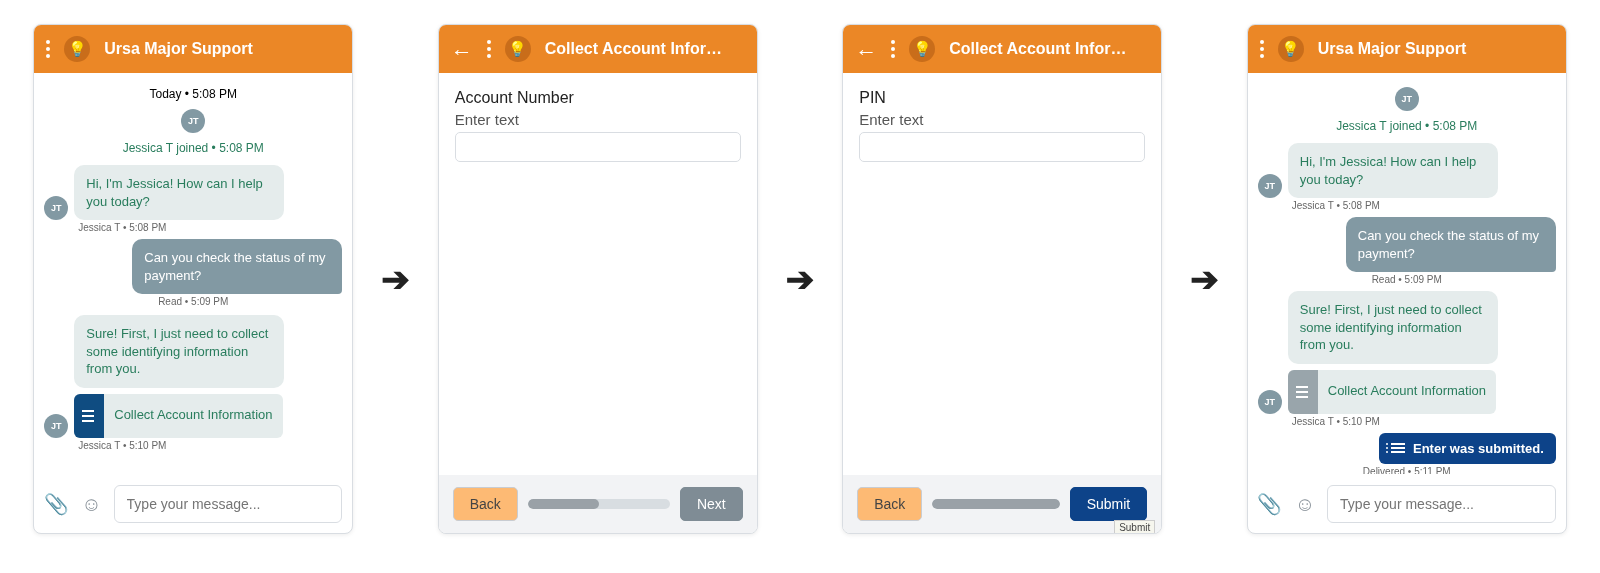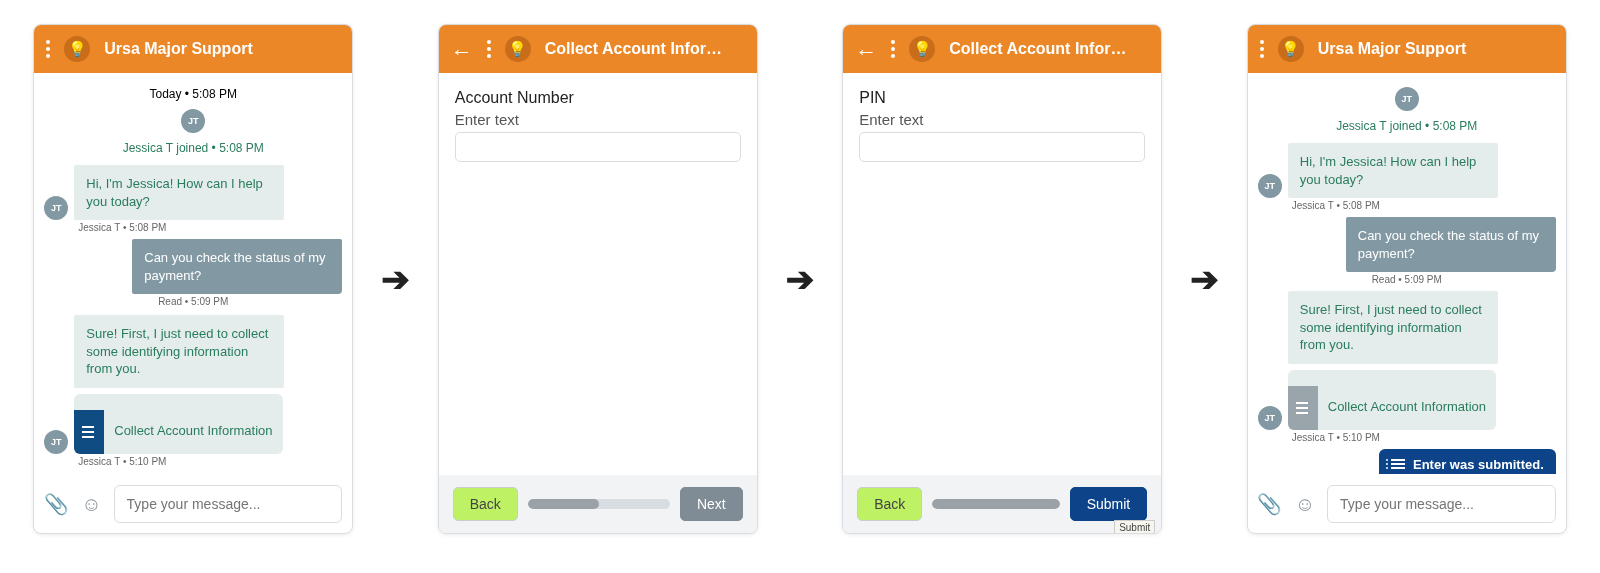--- a/index.html
+++ b/index.html
@@ -93,36 +93,36 @@
     background: var(--grey-avatar); color: #fff;
     font-size: 9px; font-weight: 600;
     display: inline-flex; align-items: center; justify-content: center;
     flex-shrink: 0;
   }
   .avatar.center { margin: 4px auto; display:flex; }
 
   .row { display: flex; align-items: flex-end; gap: 6px; margin-top: 6px; }
   .row.right { justify-content: flex-end; align-items: center; }
   .bubble {
-    border-radius: 2px;
+    border-radius: 10px;
     padding: 10px 12px;
     max-width: 210px;
     font-size: 13px;
     line-height: 1.35;
   }
   .bubble.agent { background: var(--agent-bubble); color: var(--green-text); }
   .bubble.user  { background: var(--user-bubble); color: #fff; border-bottom-right-radius: 4px; }
   .msg-meta { font-size: 10px; color: var(--meta-grey); margin: 2px 2px 0; }
   .msg-meta.right { text-align: center; }
   .msg-meta.indent { margin-left: 34px; }
 
   .form-card {
     display: flex; align-items: center; gap: 10px;
     background: var(--agent-bubble);
-    border-radius: 6px; padding: 16px 10px 0 0;
+    border-radius: 6px; padding: 0 10px 0 0;
     max-width: 210px;
     overflow: hidden;
   }
   .form-card .icon {
     width: 30px; height: 44px; background: var(--form-icon-blue);
     display: flex; align-items: center; justify-content: center; color:#fff;
   }
   .form-card.light .icon { background:#99a5ab; }
   .form-card .label {
     color: var(--green-text); font-size: 13px; line-height: 1.3;
@@ -157,21 +157,21 @@
   .form-body input.text {
     width:100%; border:1px solid var(--border); border-radius:5px;
     height:30px; padding:0 8px; font-size:14px;
   }
   .form-footer {
     background:#f2f3f5; padding:12px 14px;
     display:flex; align-items:center; gap:10px;
     position: relative;
   }
   .form-footer .btn {
-    border:1px solid #c8ccd2; background:#bef264; color:#444;
+    border:1px solid #c8ccd2; background:#fdba74; color:#444;
     border-radius:5px; padding:8px 16px; font-size:14px; cursor:pointer;
   }
   .form-footer .btn.primary-grey { background:#7f8c95; color:#fff; border-color:#7f8c95;}
   .form-footer .btn.primary-blue { background:var(--submit-blue); color:#fff; border-color:var(--submit-blue);}
   .progress {
     flex:1; height:10px; border-radius:8px; background:#d8dde1; position:relative; overflow:hidden;
   }
   .progress .fill { position:absolute; left:0; top:0; bottom:0; background:#9aa1a7; border-radius:8px;}
   .tooltip {
     position:absolute; right:6px; bottom:-2px; font-size:10px;

